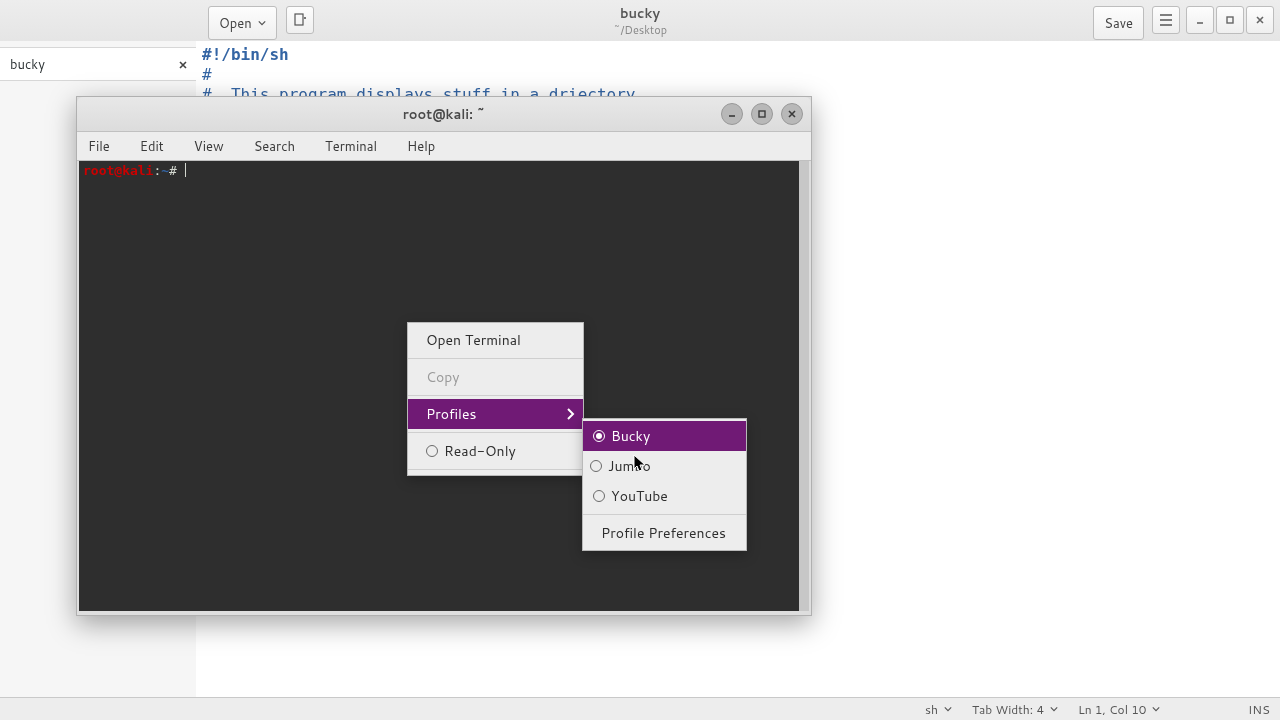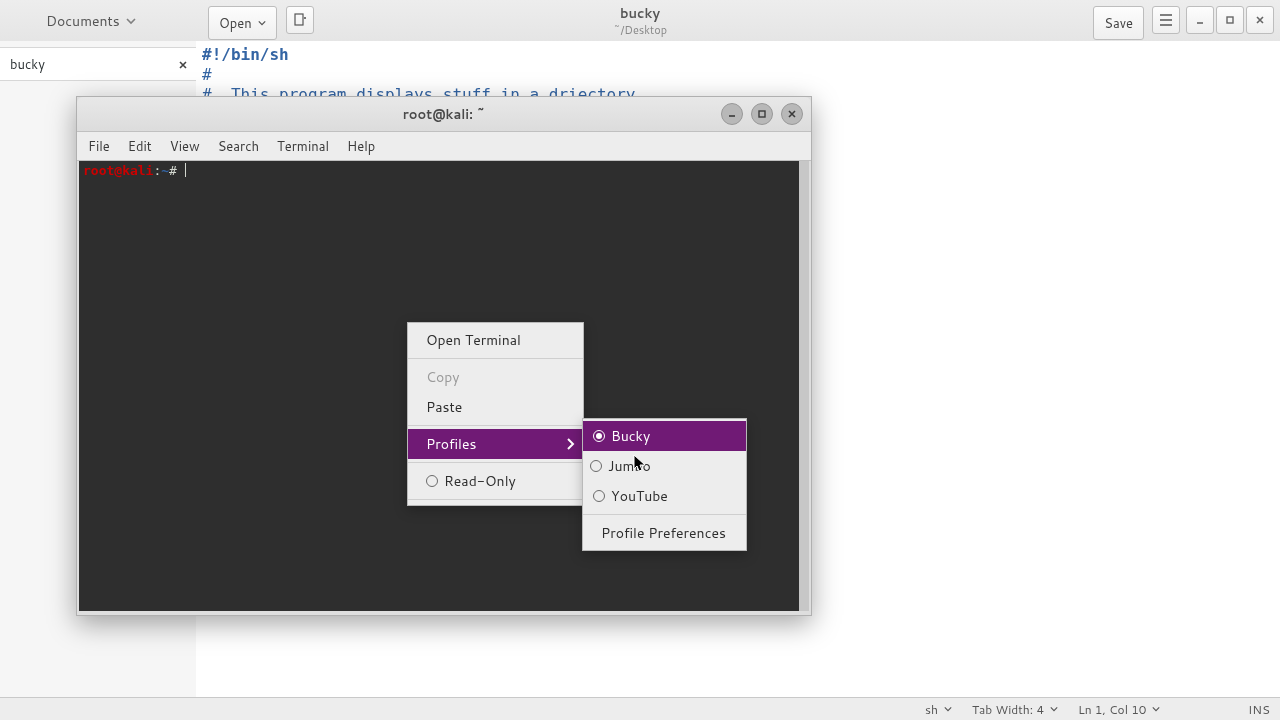--- a/index.html
+++ b/index.html
@@ -28,21 +28,21 @@
 .ed .cm{color:#3465a4}
 
 .st{position:absolute;left:0;right:0;bottom:0;height:22px;background:#ededed;border-top:1px solid #c9c9c9;display:flex;align-items:center;font-size:12px;color:#555}
 .st .grp{display:flex;align-items:center;gap:6px;padding:0 10px}
 .st .tri{width:8px;height:8px}
 
 .term{position:absolute;left:76px;top:96px;width:734px;height:518px;background:#dedede;border:1px solid #b0b0b0;border-radius:0;box-shadow:0 8px 26px rgba(0,0,0,.35)}
 .term .tb{height:34px;background:linear-gradient(#e8e8e8,#dcdcdc);border-bottom:1px solid #c0c0c0;border-radius:6px 6px 0 0;position:relative;display:flex;align-items:center;justify-content:center;font-size:13px;font-weight:600;color:#4a4a4a}
 .term .tctl{position:absolute;right:8px;top:6px;display:flex;gap:8px}
 .term .tctl div{width:20px;height:20px;border-radius:50%;background:#b8b8b8;border:1px solid #989898;display:flex;align-items:center;justify-content:center;color:#3a3a3a}
-.term .mb{height:28px;background:#ededed;border-bottom:1px solid #c0c0c0;display:flex;align-items:center;gap:4px;padding:0 4px;font-size:13px;color:#3a3a3a}
+.term .mb{height:28px;background:#ededed;border-bottom:1px solid #c0c0c0;display:flex;align-items:center;gap:16px;padding:0 4px;font-size:13px;color:#3a3a3a}
 .term .mb span{padding:0 7px}
 .term .body{position:absolute;left:2px;right:12px;top:64px;bottom:4px;background:#2e2e2e;font-family:"DejaVu Sans Mono",monospace;font-size:13px;color:#d3d7cf;padding:2px 4px}
 .term .scroll{position:absolute;right:2px;top:64px;bottom:4px;width:10px;background:#c7c7c7}
 .term .prompt .u{color:#cc0000;font-weight:bold}
 .term .prompt .h{color:#cc0000;font-weight:bold}
 .term .prompt .c{color:#3465a4;font-weight:bold}
 .term .cursor{display:inline-block;width:1px;height:14px;background:#d3d7cf;vertical-align:-2px}
 
 .ctx{position:absolute;background:#ededed;border:1px solid #b9b9b9;box-shadow:0 4px 12px rgba(0,0,0,.25);font-size:14px;color:#2e2e2e}
 .ctx .it{height:30px;padding:0 18px;display:flex;align-items:center;position:relative}
@@ -55,26 +55,20 @@
 .ctx .it.hi .radio.on::after{background:#fff}
 .ctx .chev{position:absolute;right:8px}
 .ctx1{left:407px;top:322px;width:175px;padding:2px 0}
 .ctx2{left:582px;top:418px;width:163px;padding:2px 0}
 .cursor-ptr{position:absolute;left:633px;top:454px;pointer-events:none}
 </style>
 </head>
 <body>
 
 <div class="hb">
-  <div class="doc">
-    <span>Documents</span>
-    <svg viewBox="0 0 10 10">
-        <path d="M1 3l4 4 4-4" fill="none" stroke="#555" stroke-width="1.6"></path>
-      </svg>
-  </div>
   <div class="btn open">
     <span>Open</span>
     <svg viewBox="0 0 10 10">
         <path d="M1 3l4 4 4-4" fill="none" stroke="#555" stroke-width="1.6"></path>
       </svg>
   </div>
   <div class="btn newtab">
     <svg width="14" height="14" viewBox="0 0 14 14">
         <rect x="2" y="1" width="8" height="11" fill="none" stroke="#555" stroke-width="1.2"></rect>
         <path d="M11 5h2M12 4v2" stroke="#555" stroke-width="1.2"></path>
@@ -183,23 +177,20 @@
 </div>
 
 <div class="ctx ctx1">
   <div class="it">
       <span>Open Terminal</span>
     </div>
   <div class="sep"></div>
   <div class="it dis">
       <span>Copy</span>
     </div>
-  <div class="it">
-      <span>Paste</span>
-    </div>
   <div class="sep"></div>
   <div class="it hi">
     <span>Profiles</span>
     <svg class="chev" width="10" height="12" viewBox="0 0 10 12">
         <path d="M3 1l5 5-5 5" fill="none" stroke="#fff" stroke-width="2"></path>
       </svg>
   </div>
   <div class="sep"></div>
   <div class="it">
       <span class="radio"></span>

